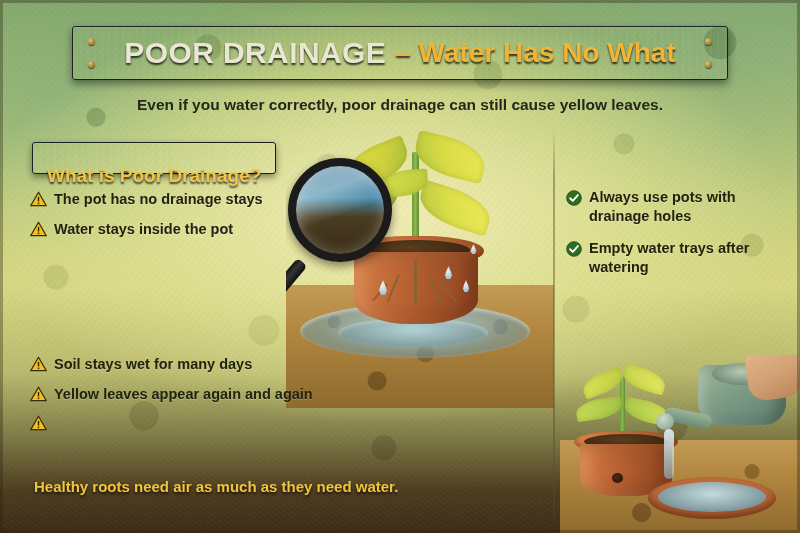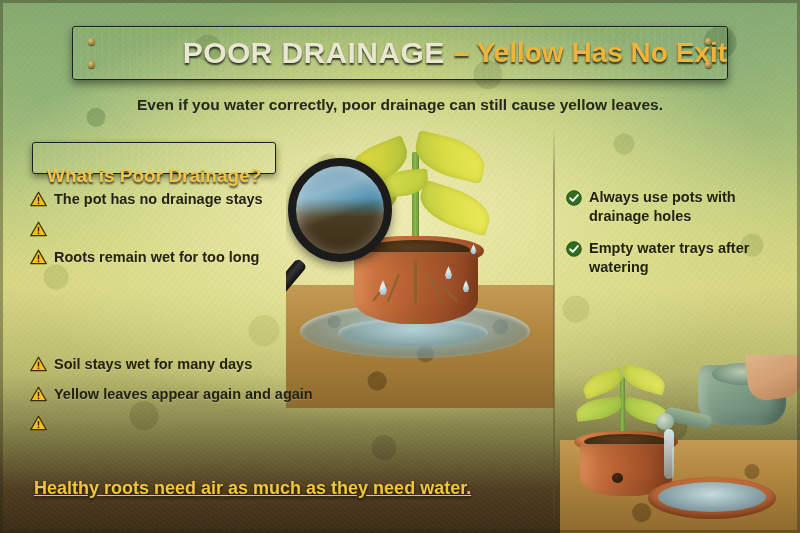--- a/index.html
+++ b/index.html
@@ -40,21 +40,21 @@
       repeating-linear-gradient(-52deg, rgba(60,70,30,.18) 0 1px, transparent 1px 5px);
   }
   .frame{position:absolute;inset:0;border:3px solid rgba(40,34,14,.35);pointer-events:none;}
 
   
   .title-banner{
     position:absolute;left:72px;top:26px;width:656px;height:54px;
     background:linear-gradient(180deg,#3c4650 0%,#2d3640 45%,#222a33 100%);
     border:1px solid #1a2029;border-radius:3px;
     box-shadow:0 4px 9px rgba(0,0,0,.45), inset 0 1px 0 rgba(255,255,255,.10);
-    display:flex;align-items:center;justify-content:flex-end;
+    display:flex;align-items:center;justify-content:center;
     background-image:repeating-linear-gradient(90deg, rgba(255,255,255,.035) 0 2px, transparent 2px 7px);
   }
   .title-banner .t1{font-size:30px;font-weight:bold;color:#e9e6d2;letter-spacing:.4px;
     text-shadow:0 2px 2px rgba(0,0,0,.75);}
   .title-banner .t2{font-size:28px;font-weight:bold;color:#f0b537;margin-left:9px;
     text-shadow:0 2px 2px rgba(0,0,0,.75);}
   .screw{position:absolute;width:7px;height:7px;border-radius:50%;
     background:radial-gradient(circle at 33% 30%,#e2c57a,#9a7a2d 70%,#5d4716);
     box-shadow:0 1px 1px rgba(0,0,0,.6);}
   .screw.s1{left:15px;top:11px}.screw.s2{left:15px;bottom:11px}
@@ -83,22 +83,22 @@
   .bullet .bl-text{font-size:14.5px;font-weight:bold;color:#22220f;line-height:1.28;
     text-shadow:0 1px 0 rgba(255,255,255,.22);}
   .warn-icon{flex:0 0 auto;width:17px;height:16px;margin-right:7px;margin-top:1px;}
   .check-icon{flex:0 0 auto;width:16px;height:16px;margin-right:7px;margin-top:2px;}
   #list-what{left:30px;top:190px;width:285px}
   #list-signs{left:30px;top:355px;width:330px}
   #list-fix{left:566px;top:188px;width:200px}
   #list-fix .bullet{margin-bottom:13px}
   #list-fix .bl-text{line-height:1.32}
 
-  .footer-note{position:absolute;left:34px;top:478px;font-size:18px;font-weight:bold;
-    color:#f0c63c;text-shadow:0 2px 3px rgba(0,0,0,.75);text-decoration:underline;}
+  .footer-note{position:absolute;left:34px;top:478px;font-size:15px;font-weight:bold;
+    color:#f0c63c;text-shadow:0 2px 3px rgba(0,0,0,.75);}
 
   .divider{position:absolute;left:553px;top:128px;width:2px;height:405px;
     background:linear-gradient(180deg,rgba(120,110,60,0),rgba(90,80,40,.45) 12%,rgba(90,80,40,.45) 88%,rgba(120,110,60,0));}
 
   
   .illus{position:absolute;overflow:hidden;}
   #illus-main{left:286px;top:128px;width:268px;height:280px;}
   #illus-right{left:560px;top:355px;width:240px;height:178px;}
 
   .ground{position:absolute;left:0;right:0;bottom:0;height:46%;
@@ -218,21 +218,21 @@
   </div>
 
   <div class="divider"></div>
 
   <div class="title-banner">
     <span class="screw s1"></span>
     <span class="screw s2"></span>
     <span class="screw s3"></span>
     <span class="screw s4"></span>
     <span class="t1">POOR DRAINAGE</span>
-    <span class="t2">– Yellow Has No Exit</span>
+    <span class="t2">– Water Has No What</span>
   </div>
 
   <div class="subtitle">Even if you water correctly, poor drainage can still cause yellow leaves.</div>
 
   <div class="plaque" id="plq-what">
     <span>What is Poor Drainage?</span>
   </div>
   <div class="blist" id="list-what">
     <div class="bullet">
       <svg class="warn-icon" viewBox="0 0 24 22">
@@ -241,28 +241,21 @@
         <rect x="11" y="16" width="2" height="2.2" fill="#2b2105"></rect>
       </svg>
       <span class="bl-text">The pot has no drainage stays</span>
     </div>
     <div class="bullet">
       <svg class="warn-icon" viewBox="0 0 24 22">
         <path d="M12 1.5 L23 20.5 H1 Z" fill="#f2c020" stroke="#3a2c08" stroke-width="1.8" stroke-linejoin="round"></path>
         <rect x="11" y="8" width="2" height="6.5" fill="#2b2105"></rect>
         <rect x="11" y="16" width="2" height="2.2" fill="#2b2105"></rect>
       </svg>
-    </div>
-    <div class="bullet">
-      <svg class="warn-icon" viewBox="0 0 24 22">
-        <path d="M12 1.5 L23 20.5 H1 Z" fill="#f2c020" stroke="#3a2c08" stroke-width="1.8" stroke-linejoin="round"></path>
-        <rect x="11" y="8" width="2" height="6.5" fill="#2b2105"></rect>
-        <rect x="11" y="16" width="2" height="2.2" fill="#2b2105"></rect>
-      </svg>
-      <span class="bl-text">Roots remain wet for too long</span>
+      <span class="bl-text">Water stays inside the pot</span>
     </div>
   </div>
 
   <div class="blist" id="list-signs">
     <div class="bullet">
       <svg class="warn-icon" viewBox="0 0 24 22">
         <path d="M12 1.5 L23 20.5 H1 Z" fill="#f2c020" stroke="#3a2c08" stroke-width="1.8" stroke-linejoin="round"></path>
         <rect x="11" y="8" width="2" height="6.5" fill="#2b2105"></rect>
         <rect x="11" y="16" width="2" height="2.2" fill="#2b2105"></rect>
       </svg>

